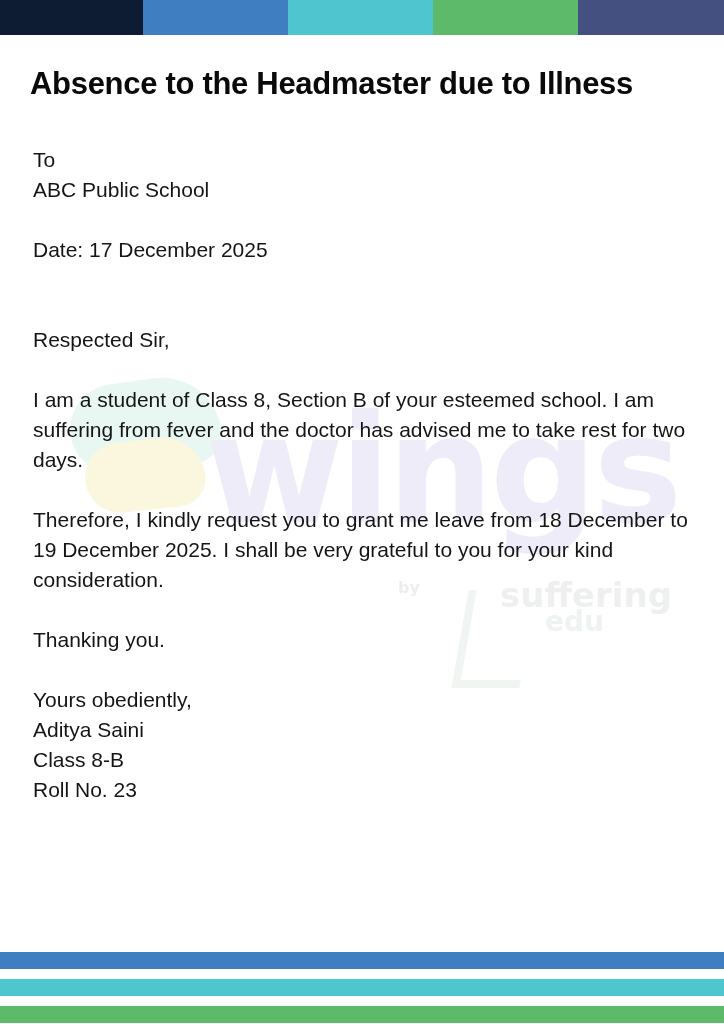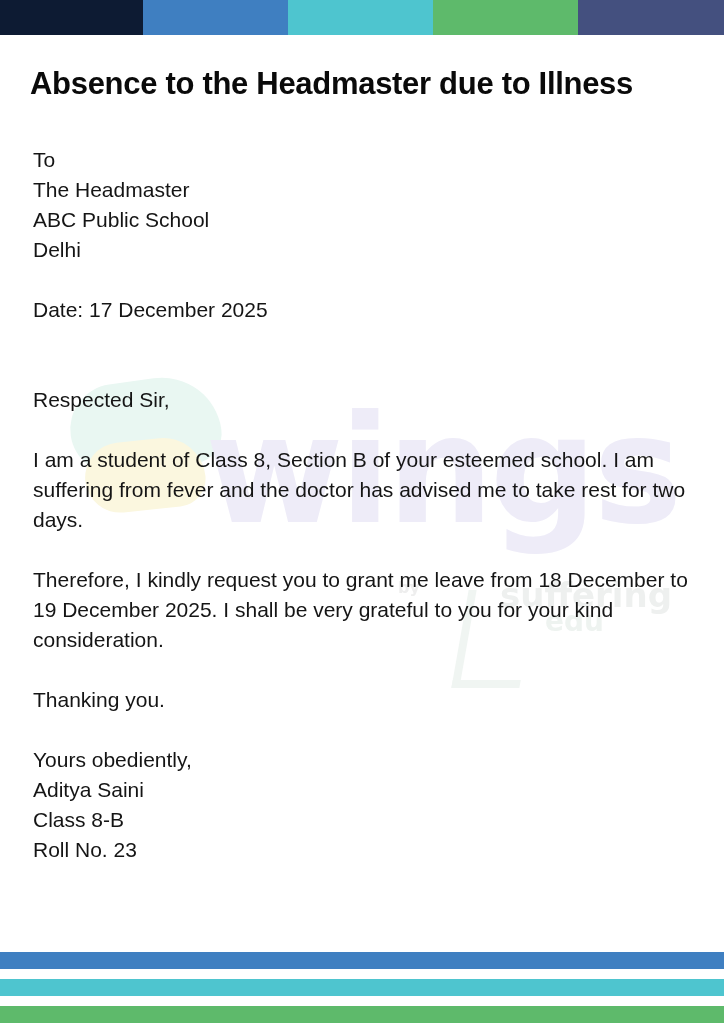--- a/index.html
+++ b/index.html
@@ -146,23 +146,21 @@
   <div class="wm-check"></div>
   <div class="wm-leverage">suffering</div>
   <div class="wm-edu">edu</div>
 </div>
 
 <h1 class="title">Absence to the Headmaster due to Illness</h1>
 
 <div class="letter">
   <div>
     <p>To</p>
-    <p>The Headmaster</p>
     <p>ABC Public School</p>
-    <p>Delhi</p>
   </div>
   <div class="gap"></div>
   <p>Date: 17 December 2025</p>
   <div class="gap"></div>
   <div class="gap"></div>
   <p>Respected Sir,</p>
   <div class="gap"></div>
   <p>I am a student of Class 8, Section B of your esteemed school. I am suffering from fever and the doctor has advised me to take rest for two days.</p>
   <div class="gap"></div>
   <p>Therefore, I kindly request you to grant me leave from 18 December to 19 December 2025. I shall be very grateful to you for your kind consideration.</p>

